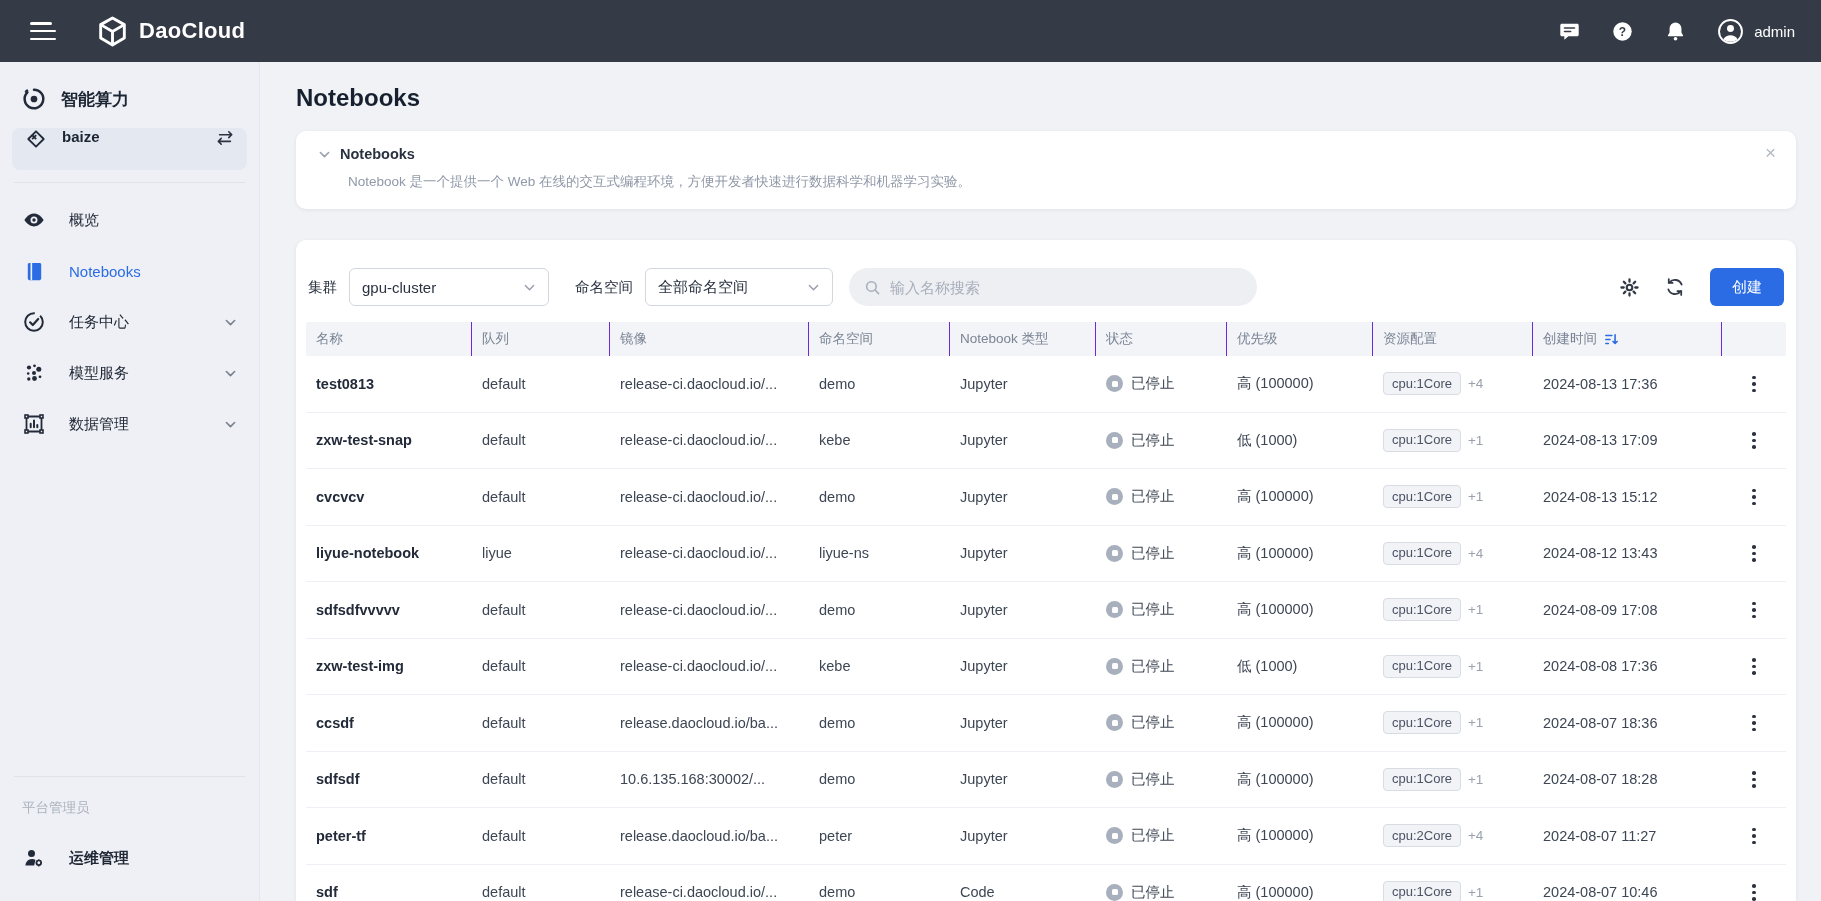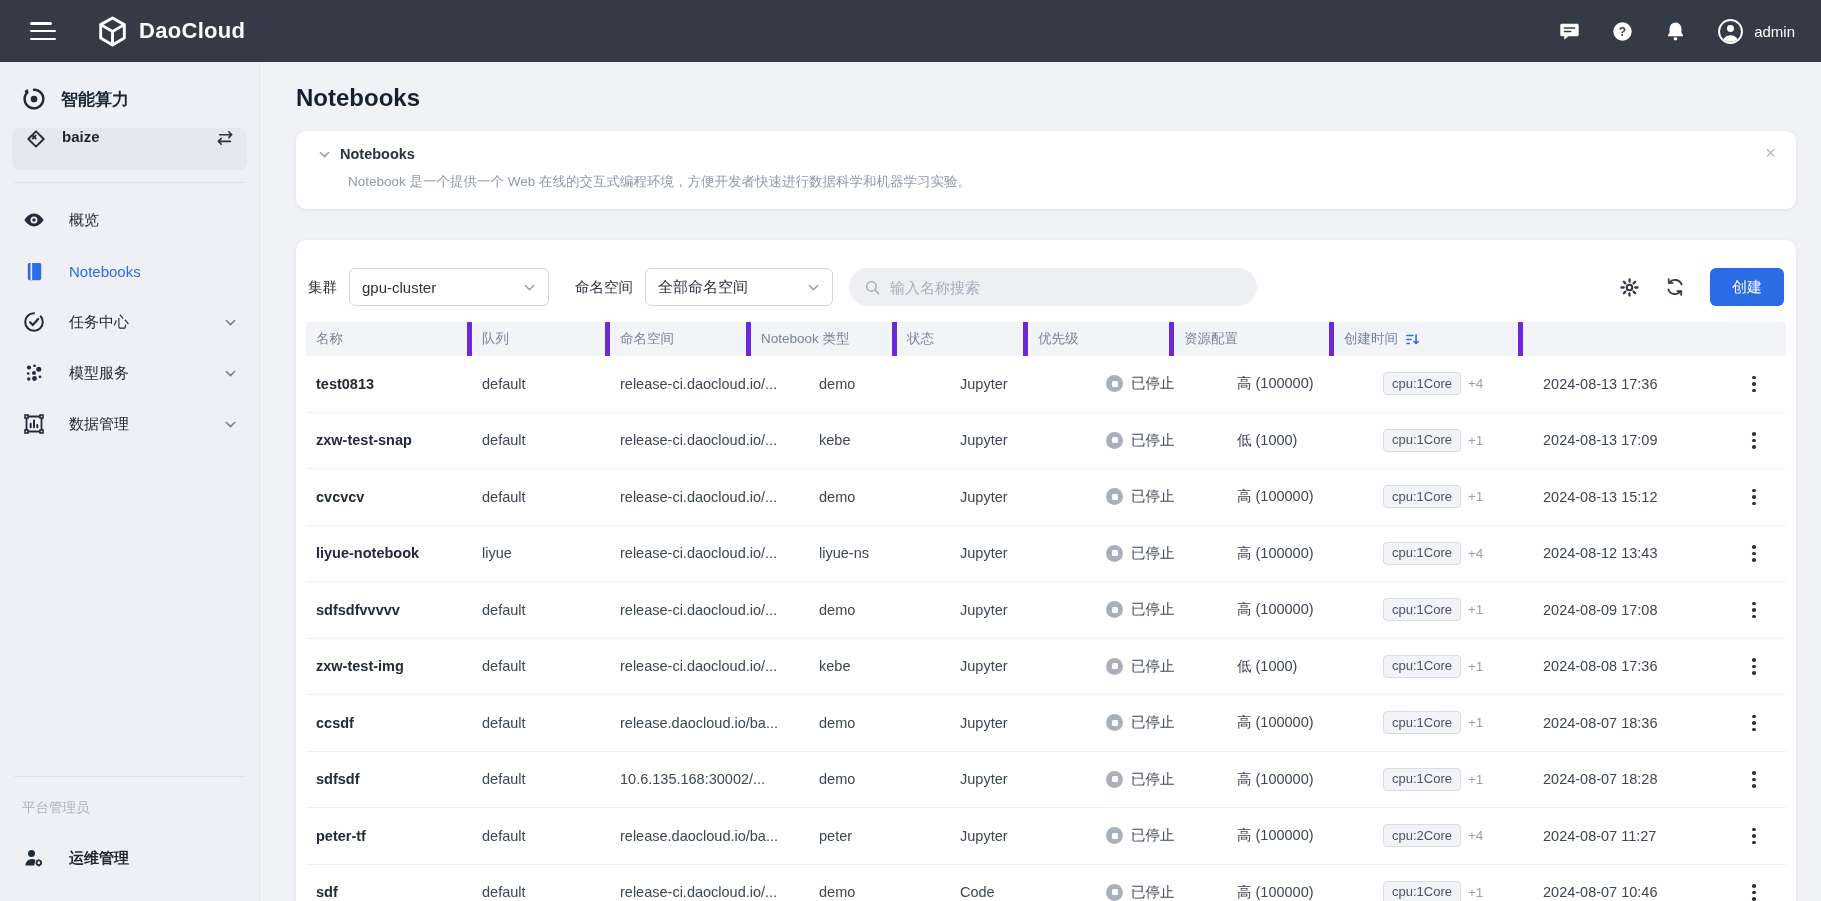--- a/index.html
+++ b/index.html
@@ -70,21 +70,21 @@
   .search-box input::placeholder { color:#a8afbb; }
   .toolbar-right { margin-left:auto; display:flex; align-items:center; gap:24px; }
   .tool-btn { background:none; border:none; cursor:pointer; color:#323946; display:flex; }
   .btn-create { width:74px; height:38px; background:#2b6ce5; border:none; border-radius:6px; color:#fff;
     font-size:15px; cursor:pointer; font-family:inherit; }
 
   
   .thead { display:flex; align-items:center; height:34px; background:#f2f4f8; border-radius:2px;
     font-size:13.5px; color:#7b8494; }
   .th { padding:0 10px; display:flex; align-items:center; gap:7px; height:100%; }
-  .th:not(:last-child){ border-right:5px solid #6d28d9; }
+  .th:not(:last-child){ border-right:1px solid #6d28d9; }
   .tbody { flex:1; overflow:hidden; }
   .tr { display:flex; align-items:center; height:56.5px; border-bottom:1px solid #edf0f4; font-size:14.5px; color:#3d4654; }
   .td { padding:0 10px; display:flex; align-items:center; white-space:nowrap; overflow:hidden; }
 
   .col-name{width:166px}.col-queue{width:138px}.col-image{width:199px}.col-ns{width:141px}.col-type{width:146px}
   .col-status{width:131px}.col-priority{width:146px}.col-resource{width:160px}.col-created{width:189px}
   .col-actions{flex:1; justify-content:center; min-width:54px}
 
   .td.col-name { font-weight:700; color:#232b3a; cursor:pointer; }
   .stop-ic { width:17px; height:17px; border-radius:50%; background:#a9b0bd; display:inline-flex; align-items:center;
@@ -332,20 +332,21 @@
                 <path d="M18.8 20.6v-4.2h-4.2" stroke-width="1.9"></path>
               </svg>
           </button>
           <button class="btn-create">创建</button>
         </div>
       </div>
 
       <div class="thead">
         <div class="th col-name">名称</div>
         <div class="th col-queue">队列</div>
+        <div class="th col-image">镜像</div>
         <div class="th col-ns">命名空间</div>
         <div class="th col-type">Notebook 类型</div>
         <div class="th col-status">状态</div>
         <div class="th col-priority">优先级</div>
         <div class="th col-resource">资源配置</div>
         <div class="th col-created">
           <span>创建时间</span>
           <span style="display:flex">
             <svg width="15" height="15" viewBox="0 0 16 16" stroke="#2b6ce5" stroke-width="1.7" stroke-linecap="round" fill="none">
                 <path d="M2 3.7h6.4M2 8h4.4M2 12.3h2.6"></path>

